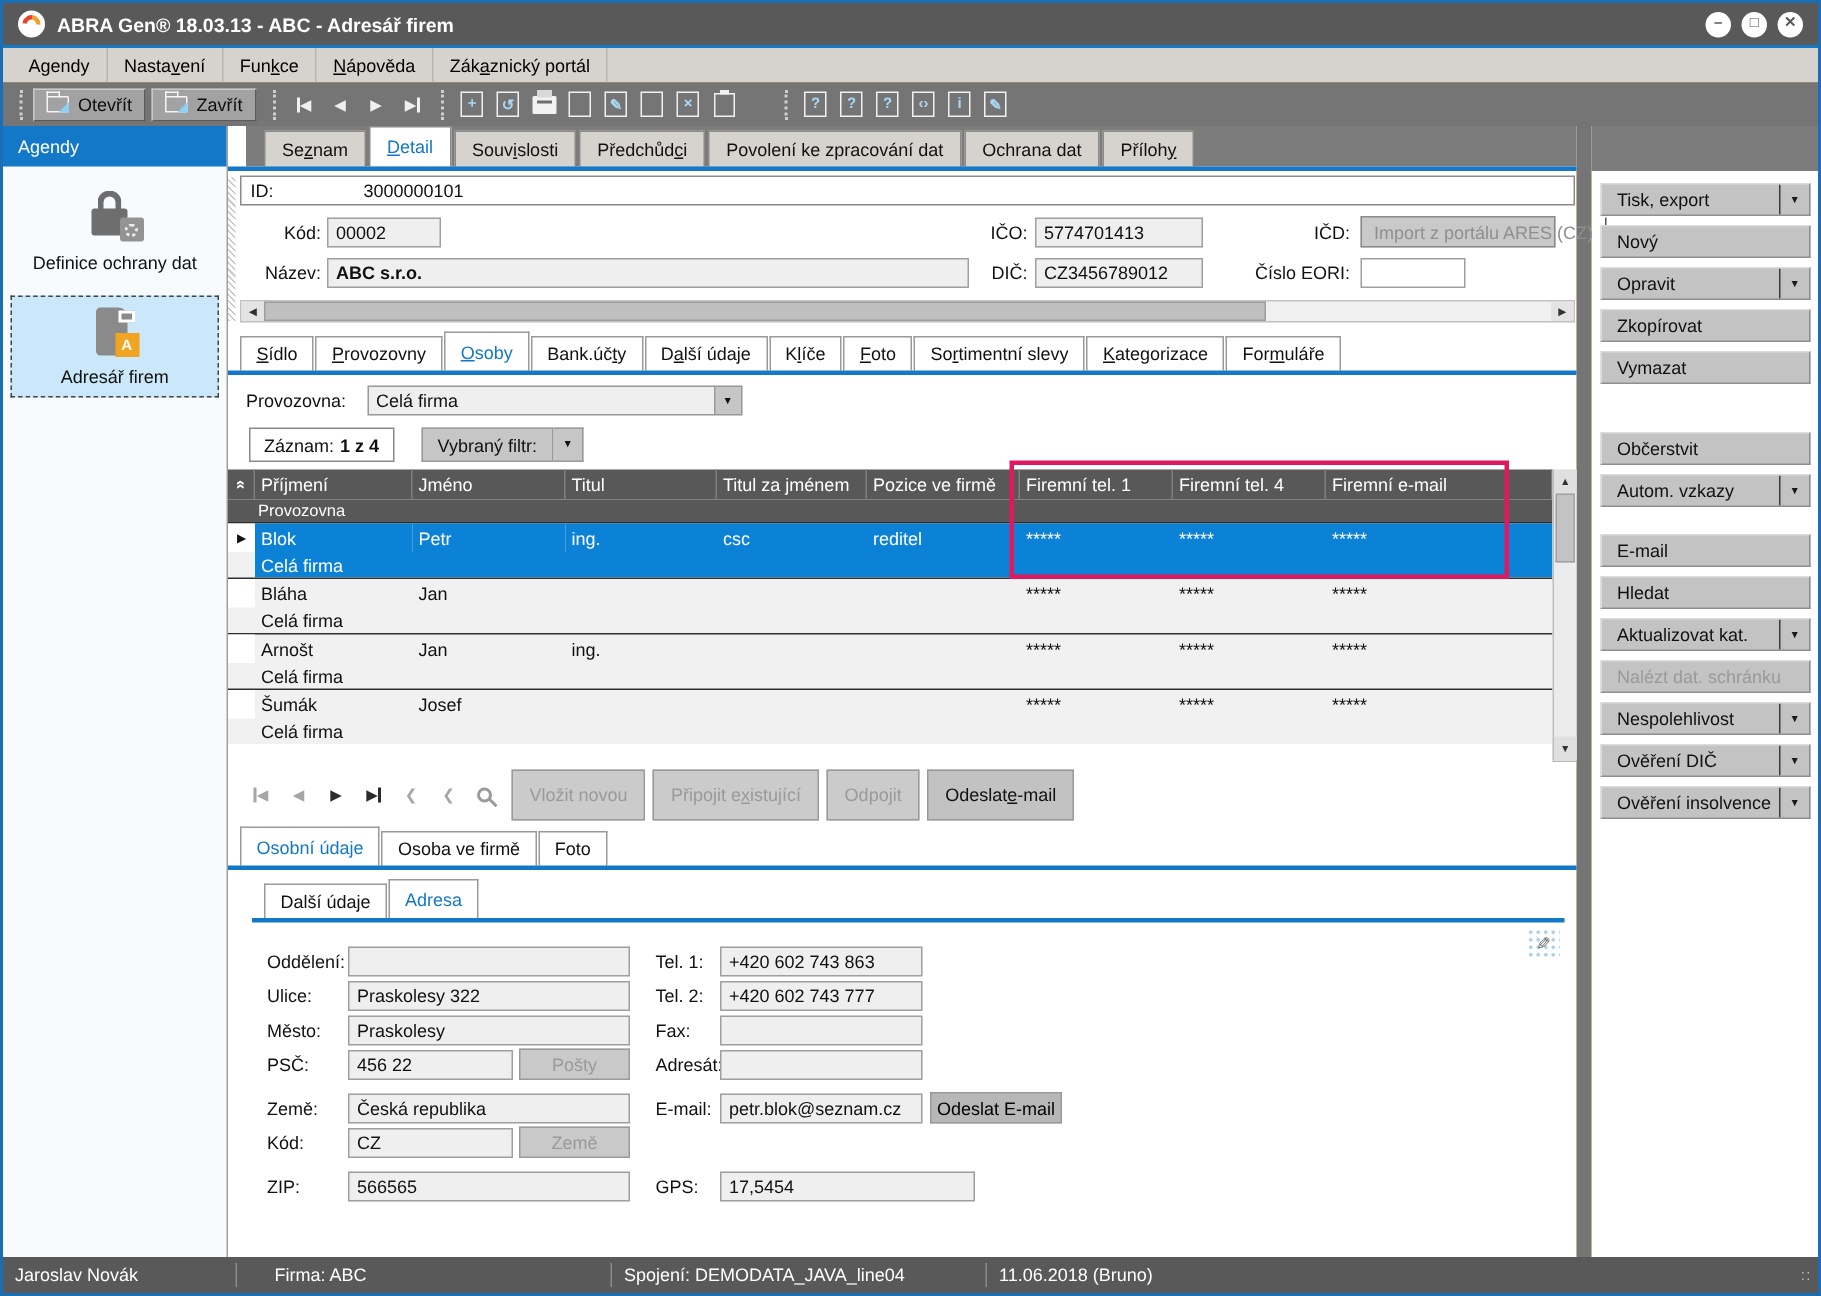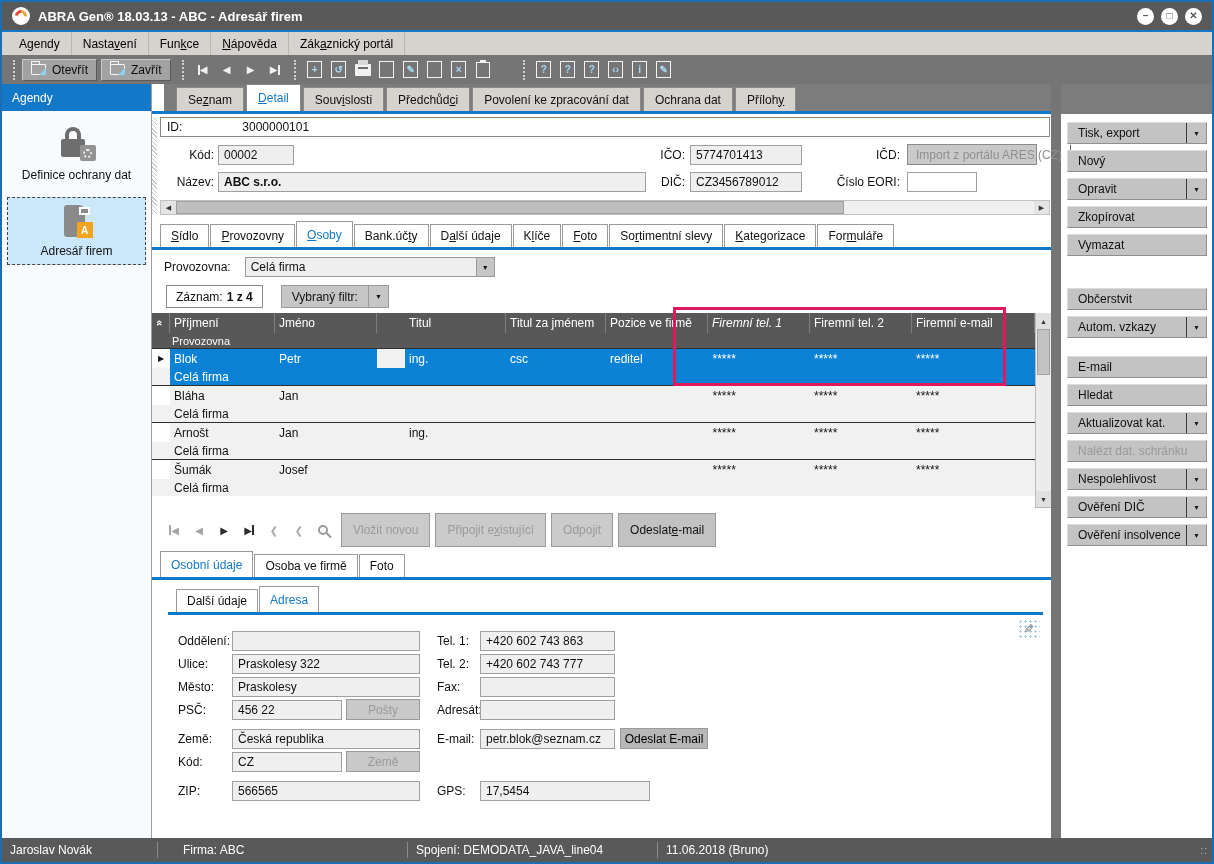--- a/index.html
+++ b/index.html
@@ -101,22 +101,22 @@
   .filter-btn{ display:flex; height:23px; margin-left:18px; }
   .filter-main{ background:#c6c6c6; border:1px solid #9a9a9a; display:flex; align-items:center; padding:0 10px; }
   .filter-dd{ width:20px; background:#c6c6c6; border:1px solid #9a9a9a; border-left:none; display:flex; align-items:center; justify-content:center; font-size:7px; }
 
   
   .grid{ position:relative; margin-top:4px; width:899px; flex:0 0 195px; height:195px; padding-right:16px; border-bottom:1px solid #b5b5b5; }
   .g-head{ display:flex; height:20px; background:#585858; color:#fff; }
   .g-head .cell{ border-right:1px solid #7e7e7e; display:flex; align-items:center; padding-left:4px; overflow:hidden; white-space:nowrap; }
   .cell{ overflow:hidden; white-space:nowrap; }
   .c0{ width:18px; flex:0 0 18px; justify-content:center; padding-left:0 !important; }
-  .c1{ width:105px; flex:0 0 105px; } .c2{ width:102px; flex:0 0 102px; } .c3{ width:101px; flex:0 0 101px;margin-left:28px; }
-  .c4{ width:100px; flex:0 0 100px; } .c5{ width:102px; flex:0 0 102px; } .c6{ width:102px; flex:0 0 102px;font-style:italic; }
+  .c1{ width:105px; flex:0 0 105px; } .c2{ width:102px; flex:0 0 102px; } .c3{ width:101px; flex:0 0 101px; }
+  .c4{ width:100px; flex:0 0 100px; } .c5{ width:102px; flex:0 0 102px; } .c6{ width:102px; flex:0 0 102px; }
   .c7{ width:102px; flex:0 0 102px; } .c8{ flex:1; }
   .sort-ico{ display:inline-block; transform:rotate(90deg); font-weight:bold; font-size:11px; }
   .g-group{ height:15px; background:#585858; color:#fff; display:flex; align-items:center; padding-left:20px; font-size:11px; }
   .rec{ border-top:1px solid #2f2f2f; background:#f1f1f1; }
   .rec .l1{ height:19px; display:flex; align-items:center; }
   .rec .l1 .cell{ padding-left:4px; display:flex; align-items:center; height:100%; }
   .rec .l2{ height:17px; display:flex; align-items:center; padding-left:22px; }
   .rec.selected .l1 .cell:not(.c0), .rec.selected .l2{ background:#0c82d6; color:#fff; }
   .rec .c0{ background:#fff; height:100%; display:flex; align-items:center; justify-content:center; }
   .rec.selected .l2{ margin-left:18px; padding-left:4px; }
@@ -367,21 +367,21 @@
         <div class="g-head">
           <div class="cell c0">
               <span class="sort-ico">«</span>
             </div>
           <div class="cell c1">Příjmení</div>
           <div class="cell c2">Jméno</div>
           <div class="cell c3">Titul</div>
           <div class="cell c4">Titul za jménem</div>
           <div class="cell c5">Pozice ve firmě</div>
           <div class="cell c6">Firemní tel. 1</div>
-          <div class="cell c7">Firemní tel. 2</div>
+          <div class="cell c7">Firemní tel. 4</div>
           <div class="cell c8">Firemní e-mail</div>
         </div>
         <div class="g-group">Provozovna</div>
 
         <div class="rec selected">
           <div class="l1">
             <div class="cell c0">
                 <span class="marker">▶</span>
               </div>
             <div class="cell c1">Blok</div>

